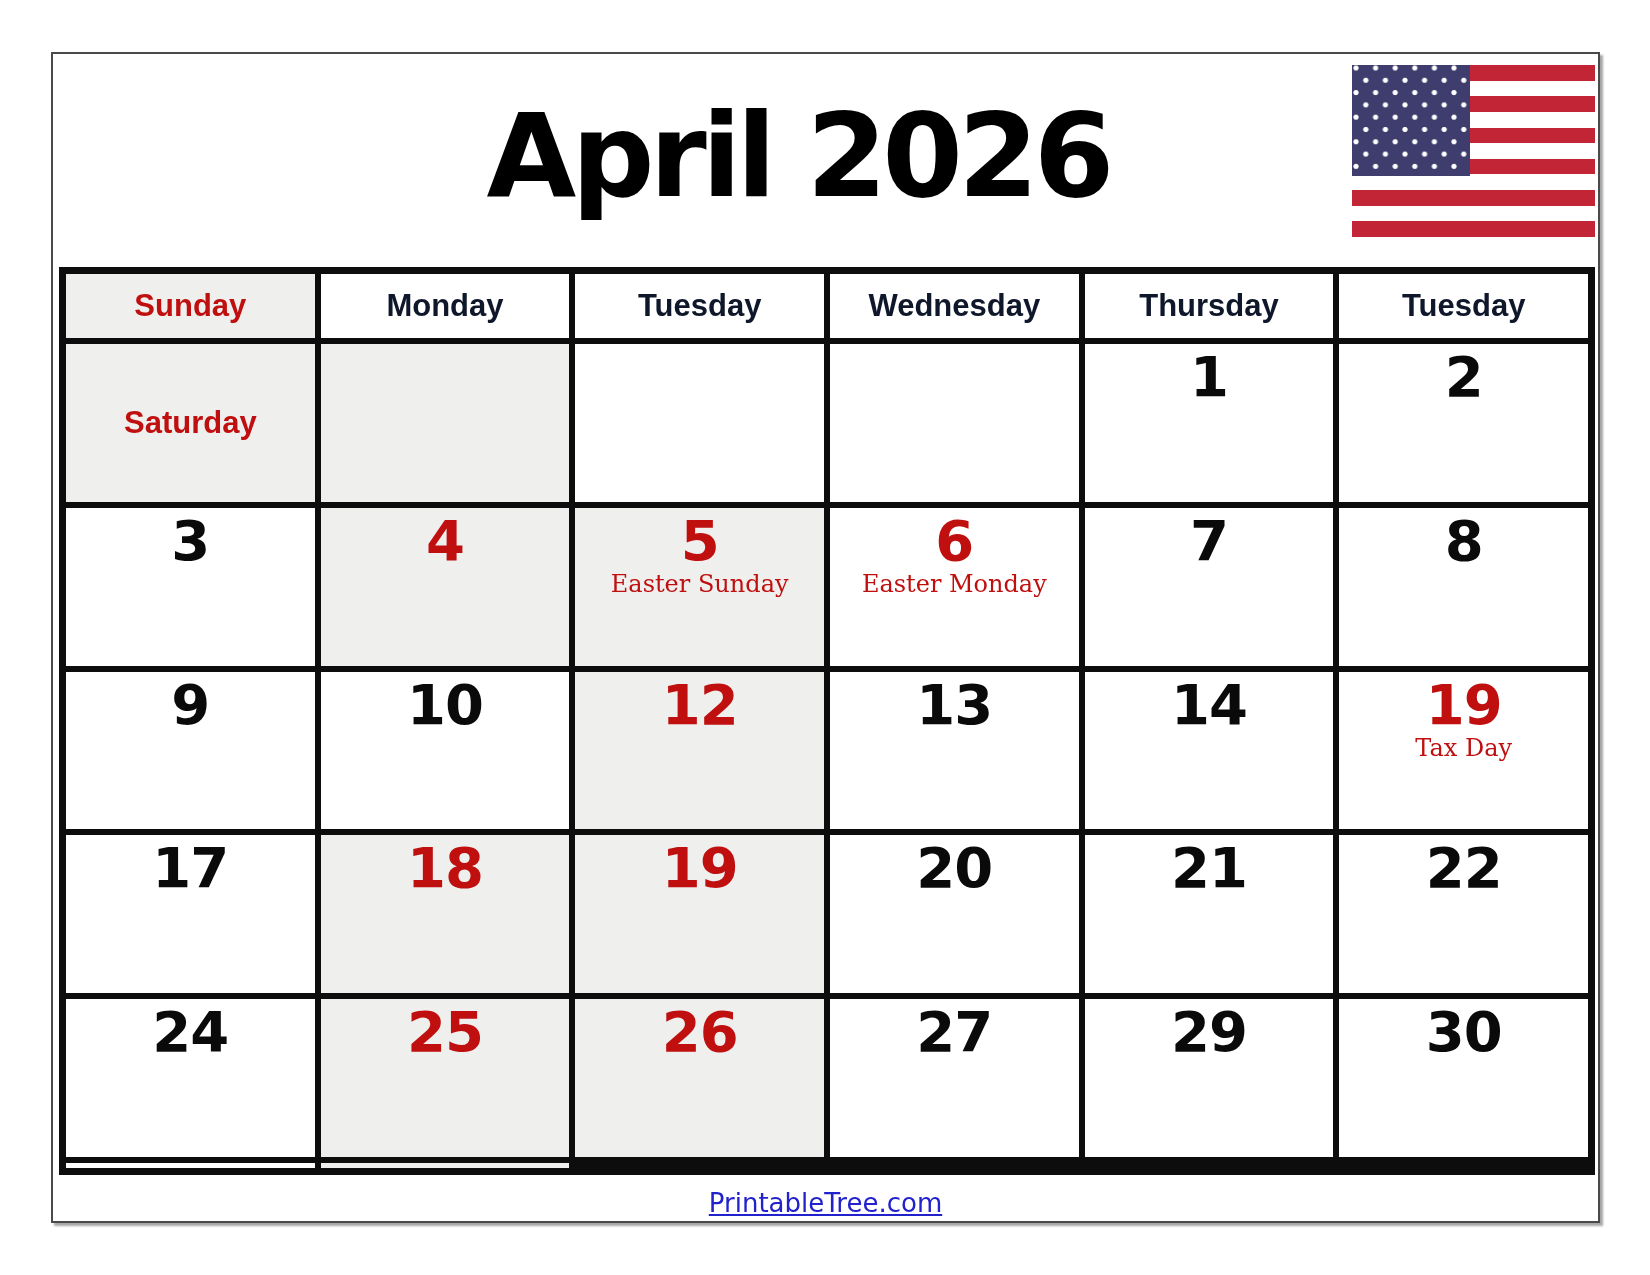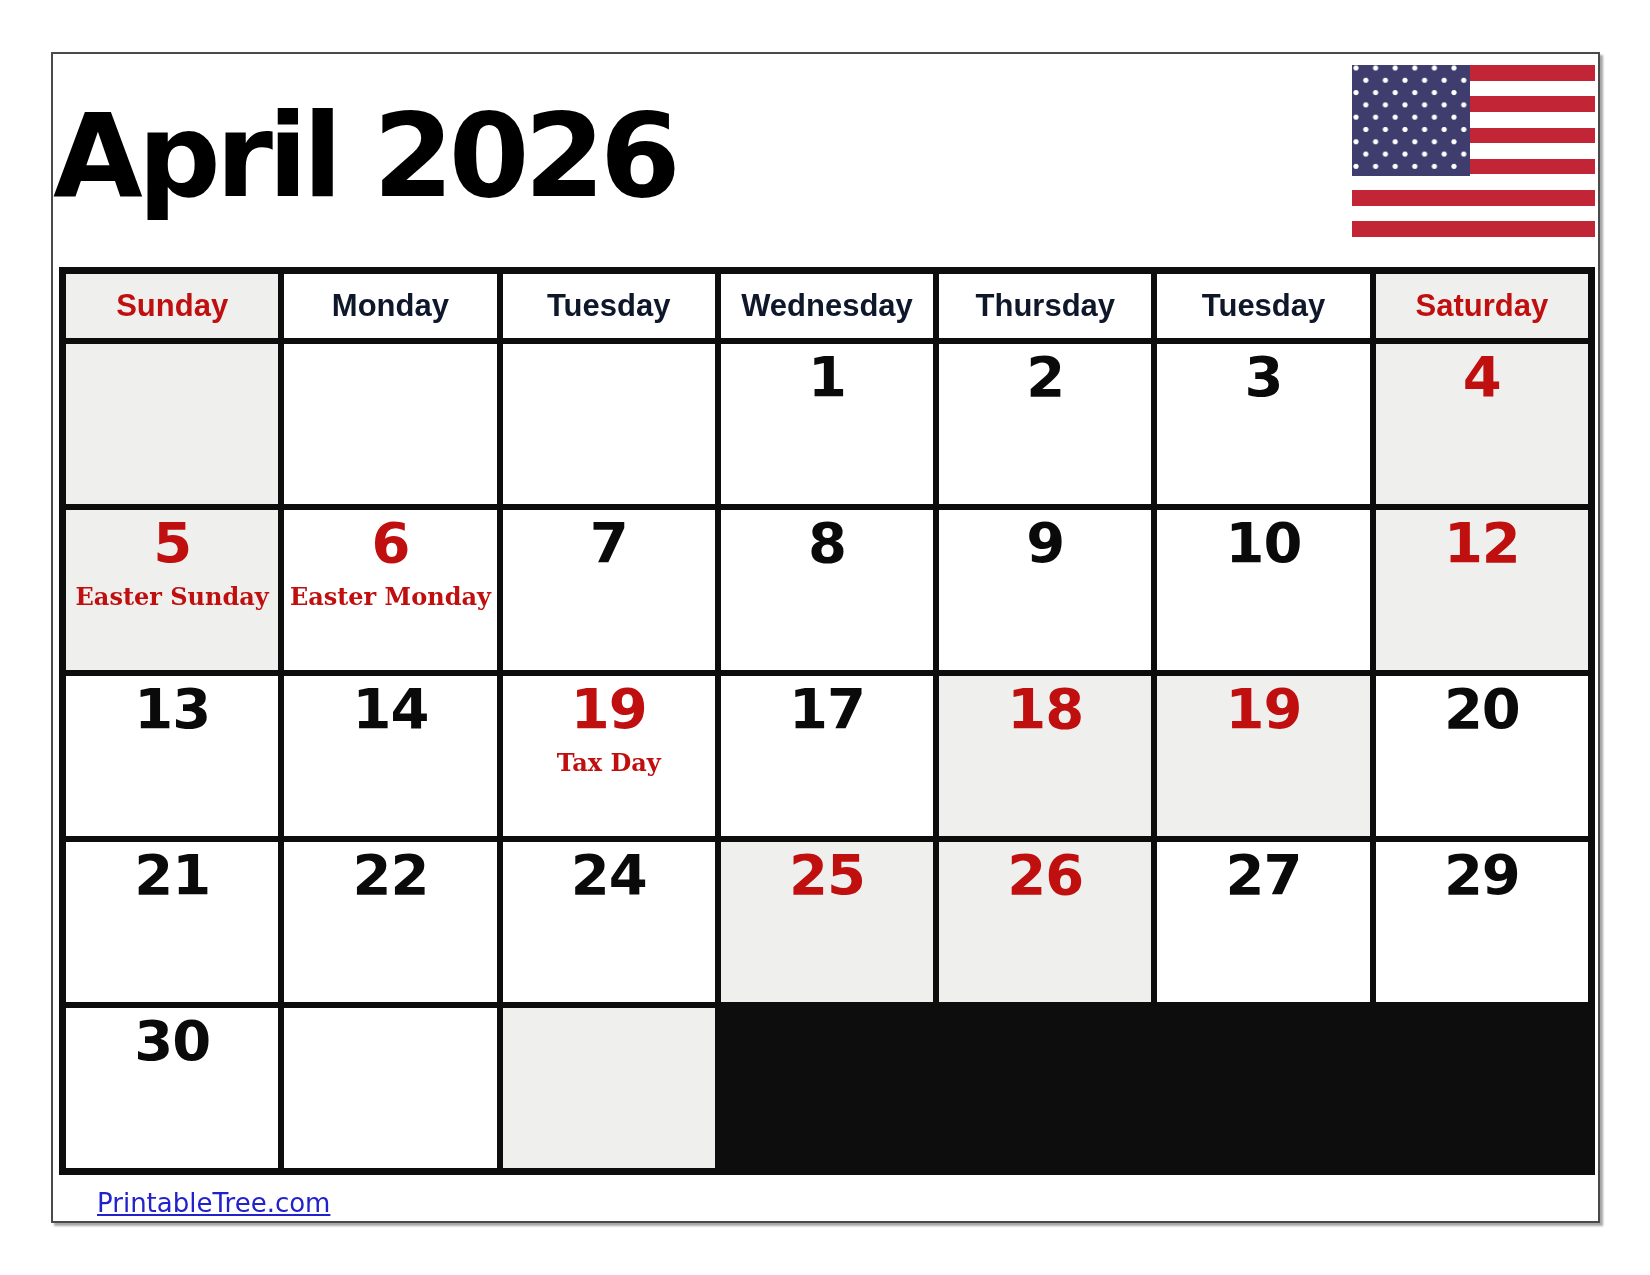--- a/index.html
+++ b/index.html
@@ -5,21 +5,21 @@
   html,body{margin:0;padding:0;background:#ffffff;}
   body{width:1650px;height:1275px;position:relative;font-family:"Liberation Sans",sans-serif;}
   .page{
     position:absolute;left:51px;top:52px;width:1549px;height:1171px;
     background:#ffffff;border:2px solid #4a4a4a;
     box-shadow:3px 3px 2px rgba(0,0,0,0.35);
     box-sizing:border-box;
   }
   
   .title{
-    position:absolute;top:38px;left:0;width:1458px;text-align:left;
+    position:absolute;top:38px;left:16px;width:1458px;text-align:center;
     font-family:"DejaVu Sans","Liberation Sans",sans-serif;
     font-weight:bold;font-size:116px;letter-spacing:-5px;color:#000;
     line-height:1.1;white-space:nowrap;
   }
   
   .flag{
     position:absolute;left:1299px;top:11px;width:243px;height:172px;
     background:repeating-linear-gradient(to bottom,
       var(--flag-red) 0px, var(--flag-red) 15.64px,
       #ffffff 15.64px, #ffffff 31.28px);
@@ -30,42 +30,42 @@
     background-image:
       radial-gradient(circle, #ffffff 2.2px, rgba(255,255,255,0) 3px),
       radial-gradient(circle, #ffffff 2.2px, rgba(255,255,255,0) 3px);
     background-size:19.6px 24.6px,19.6px 24.6px;
     background-position:4px 3px,13.8px 15.3px;
   }
   
   .calendar{
     position:absolute;left:6px;top:213px;width:1536px;height:908px;
     box-sizing:border-box;border:7px solid #0d0d0d;background:#0d0d0d;
-    display:grid;grid-template-columns:repeat(7,1fr);
+    display:grid;grid-template-columns:repeat(6,1fr);
     grid-template-rows:64px repeat(5,1fr);gap:6px;
   }
   .hcell{
     background:#ffffff;display:flex;align-items:center;justify-content:center;
     font-weight:bold;font-size:31px;color:#0f172a;
   }
   .cell{background:#ffffff;text-align:center;padding-top:5px;box-sizing:border-box;}
   .wk{background:#efefee;}
   .daynum{
     font-family:"DejaVu Sans","Liberation Sans",sans-serif;
     font-weight:bold;font-size:56px;line-height:1.0;color:#0a0a0a;
     letter-spacing:-1px;
   }
   .red{color:var(--accent-red);}
   .holiday{
     font-family:"DejaVu Serif","Liberation Serif",serif;
-    font-weight:bold;font-size:24px;color:var(--accent-red);
-    margin-top:13px;line-height:1.1;
+    font-weight:normal;font-size:24px;color:var(--accent-red);
+    margin-top:2px;line-height:1.1;
   }
   
-  .footer{position:absolute;left:0;top:1134px;width:100%;padding-left:44px;}
+  .footer{position:absolute;left:0;top:1134px;width:100%;text-align:center;}
   .footer a{
     font-family:"DejaVu Sans","Liberation Sans",sans-serif;
     font-size:26px;color:#2222cc;text-decoration:underline;
   }
 </style>
 </head>
 <body style="--accent-red: #c00f0f; --flag-blue: #3e3d6e; --flag-red: #c22536;">
 
 <div class="page">
 

